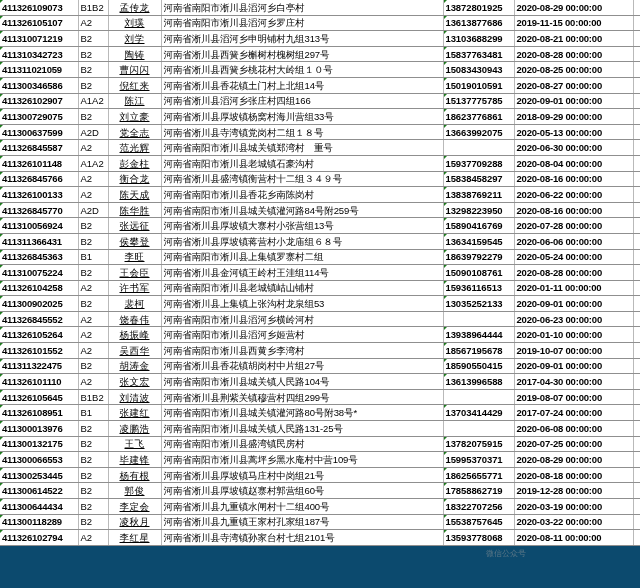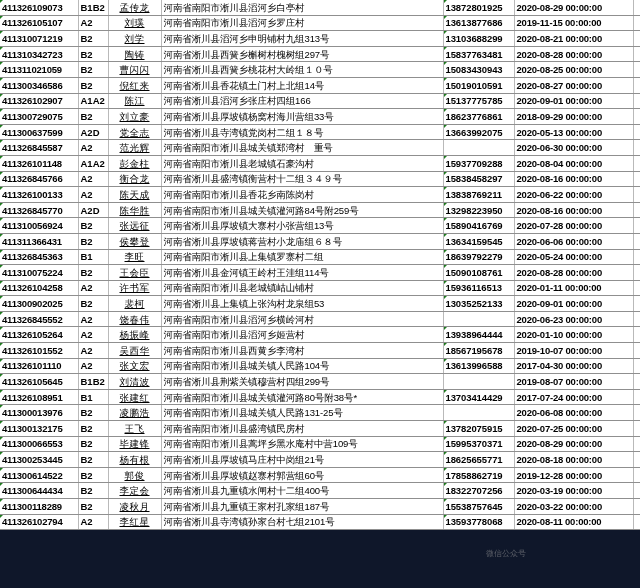--- a/index.html
+++ b/index.html
@@ -10,21 +10,21 @@
   body {
     width: 640px;
     height: 588px;
     overflow: hidden;
     font-family: "Liberation Sans", "DejaVu Sans", sans-serif;
   }
   #sheet {
     width: 640px;
     height: 588px;
     position: relative;
-    background: #0f172a;
+    background: #0c4a6e;
   }
   table.grid {
     border-collapse: collapse;
     table-layout: fixed;
     width: 640px;
     background: #ffffff;
   }
   table.grid td {
     height: 14.6px;
     padding: 0 2px;
@@ -47,21 +47,21 @@
   col.c-date   { width: 119px; }
   col.c-tail   { width: 7px; }
 
   td.id {
     font-weight: bold;
     font-size: 9px;
     letter-spacing: -0.2px;
     border-right: 1px solid #7a7a7a;
   }
   td.code {
-    font-weight: bold;
+    font-weight: normal;
     font-size: 9px;
     border-right: 1px solid #7a7a7a;
   }
   td.name {
     font-size: 11px;
     font-weight: 500;
     text-align: center;
     letter-spacing: 0.5px;
     border-right: 1px solid #7a7a7a;
     text-decoration: underline;
@@ -334,20 +334,29 @@
         <tr>
           <td class="id marked">411326101552</td>
           <td class="code">A2</td>
           <td class="name">吴西华</td>
           <td class="addr">河南省南阳市淅川县西黄乡李湾村</td>
           <td class="phone marked">18567195678</td>
           <td class="date">2019-10-07 00:00:00</td>
           <td class="tail"></td>
         </tr>
         <tr>
+          <td class="id marked">411311322475</td>
+          <td class="code">B2</td>
+          <td class="name">胡涛金</td>
+          <td class="addr">河南省淅川县香花镇胡岗村中片组27号</td>
+          <td class="phone marked">18590550415</td>
+          <td class="date">2020-09-01 00:00:00</td>
+          <td class="tail"></td>
+        </tr>
+        <tr>
           <td class="id marked">411326101110</td>
           <td class="code">A2</td>
           <td class="name">张文宏</td>
           <td class="addr">河南省南阳市淅川县城关镇人民路104号</td>
           <td class="phone marked">13613996588</td>
           <td class="date">2017-04-30 00:00:00</td>
           <td class="tail"></td>
         </tr>
         <tr>
           <td class="id marked">411326105645</td>

